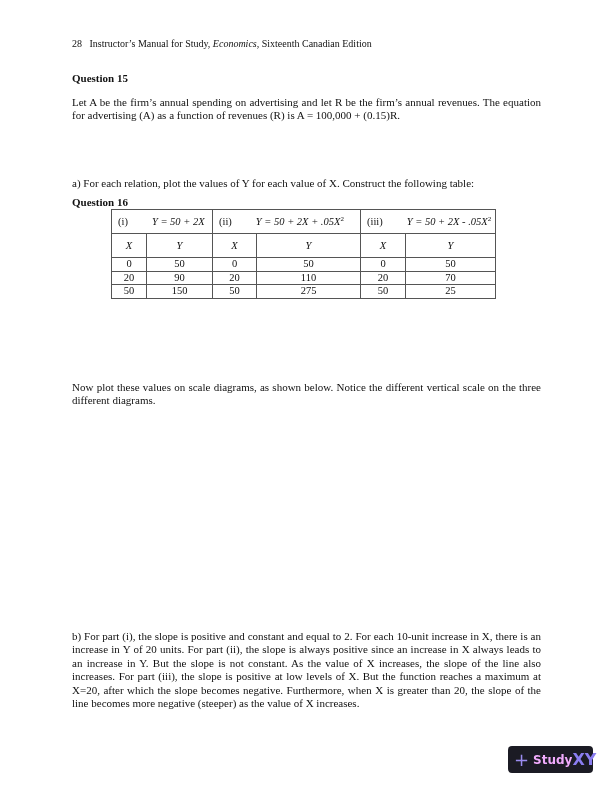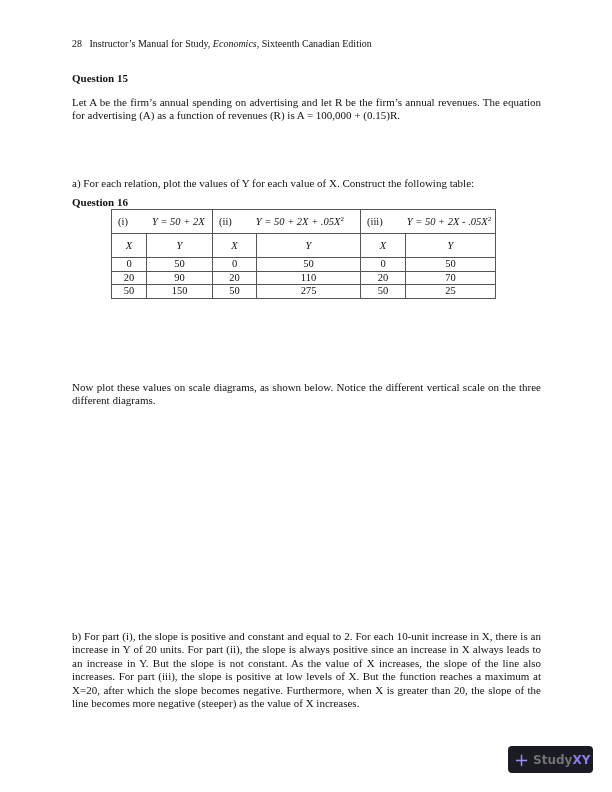--- a/index.html
+++ b/index.html
@@ -11,22 +11,22 @@
     .para { position: absolute; left: 72px; width: 469px; font-size: 11px; line-height: 13.4px; text-align: justify; }
     table.data-table { position: absolute; left: 111px; top: 209px; border-collapse: collapse; font-size: 10.5px; }
     table.data-table td { border: 1px solid #555; text-align: center; padding: 0; }
     table.data-table tr.hdr td { height: 24px; text-align: left; padding-left: 6px; }
     table.data-table tr.hdr td span.eq { margin-left: 24px; }
     table.data-table tr.colhdr td { height: 24px; font-style: italic; }
     table.data-table tr.row td { height: 13.5px; line-height: 12px; }
     .c1 { width: 35px; } .c2 { width: 66px; } .c3 { width: 44px; } .c4 { width: 104px; } .c5 { width: 45px; } .c6 { width: 90px; }
     .badge { position: absolute; left: 508px; top: 746px; width: 85px; height: 27px; background: #1b1b24; border-radius: 4px; display: flex; align-items: center; padding-left: 6px; }
     .badge .plus { color: #9b8cf0; font-family: "DejaVu Sans", sans-serif; font-size: 18px; line-height: 18px; margin-right: 4px; }
-    .badge .study { color: #737373; font-family: "DejaVu Sans", sans-serif; font-weight: bold; font-size: 12px; text-align: right; }
-    .badge .xy { color: #8a7df0; font-family: "DejaVu Sans", sans-serif; font-weight: bold; font-size: 12px; }
+    .badge .study { color: #f0abfc; font-family: "DejaVu Sans", sans-serif; font-weight: bold; font-size: 12px; text-align: right; }
+    .badge .xy { color: #8a7df0; font-family: "DejaVu Sans", sans-serif; font-weight: bold; font-size: 16px; }
     sup { font-size: 7px; vertical-align: super; line-height: 0; }
   </style>
 </head>
 <body>
 
 <div class="running-head">
   <span>28</span>&nbsp;&nbsp;&nbsp;<span>Instructor’s Manual for Study, </span><i>Economics</i><span>, Sixteenth Canadian Edition</span>
 </div>
 
 <div class="q-title" style="top:72px;">Question 15</div>

